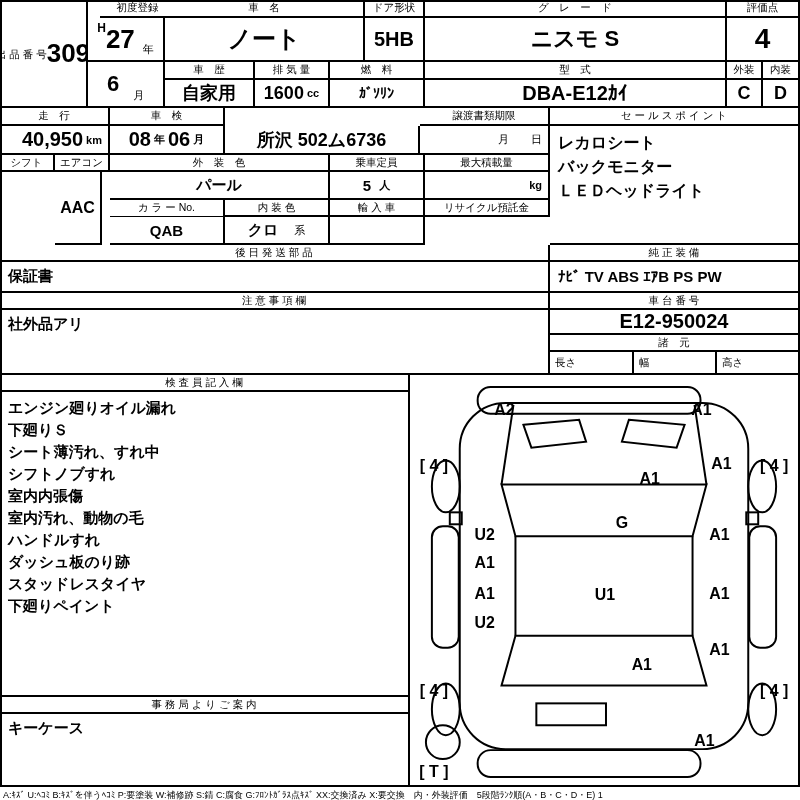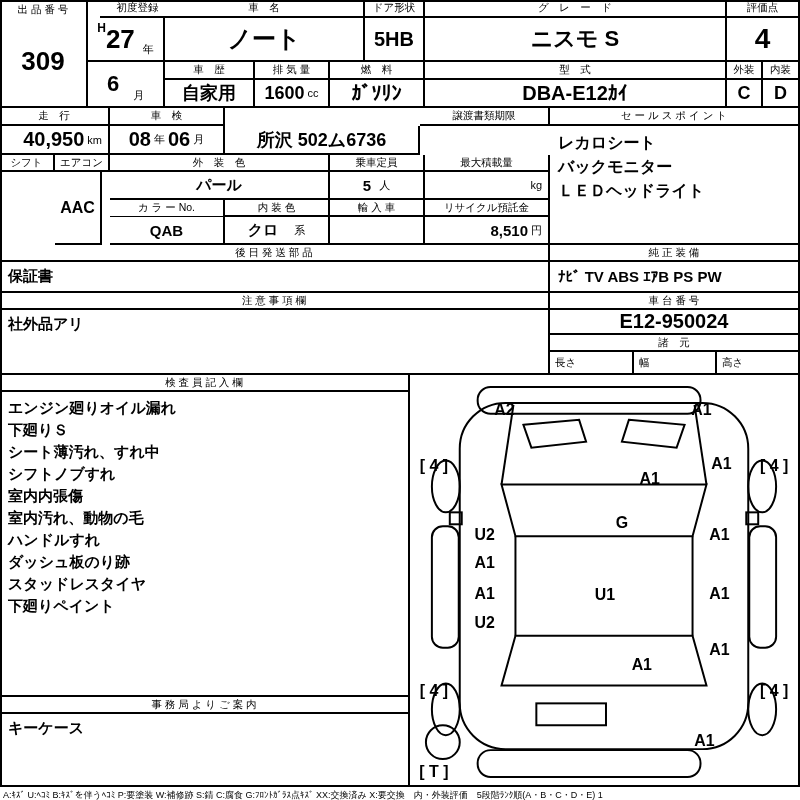--- a/index.html
+++ b/index.html
@@ -5,26 +5,26 @@
   *{margin:0;padding:0;box-sizing:border-box}
   html,body{background:#777}
   .sheet{position:relative;width:800px;height:800px;background:#fff;color:#000;
          font-family:"Liberation Sans","DejaVu Sans",sans-serif;margin:0 auto;overflow:hidden}
   .c{position:absolute;background:#fff;border-right:2px solid #000;border-bottom:2px solid #000;
      display:flex;align-items:center;justify-content:center;overflow:hidden;white-space:nowrap}
   .lb{font-size:10.5px}
   .b{font-weight:bold}
   .f28{font-size:28px}.f26{font-size:26px}.f24{font-size:24px}.f22{font-size:22px}
   .f20{font-size:20px}.f18{font-size:18px}.f16{font-size:16px}.f15{font-size:15px}
-  .f14{font-size:20px}.f12{font-size:12px}.f11{font-size:11px}
-  .u{font-size:11px;font-weight:normal;margin-left:3px}
+  .f14{font-size:14px}.f12{font-size:12px}.f11{font-size:11px}
+  .u{font-size:11px;font-weight:bold;margin-left:3px}
   .ls{justify-content:flex-start;padding-left:8px}
   .ts{align-items:flex-start;padding-top:5px}
   .re{justify-content:flex-end;padding-right:6px}
-  .colflex{flex-direction:column}
+  .colflex{}
   .grow{flex:1;display:flex;align-items:center;justify-content:center;width:100%}
   .st{align-self:flex-start;padding-top:3px}
   .sb{align-self:flex-end;padding-bottom:3px}
   .list{flex-direction:column;align-items:flex-start;justify-content:flex-start;padding:5px 8px}
   .li{font-weight:bold;font-size:15px;line-height:22px;white-space:nowrap}
   .sales .li{font-size:16px;line-height:24px}
   .frame{position:absolute;left:0;top:0;width:800px;height:787px;border:2px solid #000;pointer-events:none}
   .legend{position:absolute;left:3px;top:789px;width:794px;font-size:9px;white-space:nowrap}
   .dl{font-family:"Liberation Sans","DejaVu Sans",sans-serif;font-weight:bold;font-size:16px;text-anchor:middle;fill:#000}
   svg{display:block}
@@ -92,20 +92,21 @@
   <div class="c" style="left:110px;top:126px;width:115px;height:29px">
     <span class="b f20">08</span>
     <span class="u">年</span>
     <span class="b f20" style="margin-left:3px">06</span>
     <span class="u">月</span>
   </div>
 
   <div class="c b f18" style="left:225px;top:126px;width:195px;height:29px">所沢 502ム6736</div>
 
   <div class="c lb" style="left:420px;top:108px;width:130px;height:18px">譲渡書類期限</div>
+  <div class="c f11 re" style="left:420px;top:126px;width:130px;height:29px">月　　日</div>
 
   <div class="c lb" style="left:550px;top:108px;width:250px;height:18px">セ ー ル ス ポ イ ン ト</div>
   <div class="c list sales" style="left:550px;top:126px;width:250px;height:119px">
       <div class="li">レカロシート</div>
       <div class="li">バックモニター</div>
       <div class="li">ＬＥＤヘッドライト</div>
     </div>
 
   <div class="c lb" style="left:0;top:155px;width:55px;height:17px">シフト</div>
   <div class="c lb" style="left:55px;top:155px;width:55px;height:17px">エアコン</div>
@@ -131,24 +132,20 @@
   <div class="c lb" style="left:225px;top:200px;width:105px;height:17px">内 装 色</div>
   <div class="c" style="left:225px;top:217px;width:105px;height:28px">
     <span class="b f15">クロ</span>
     <span class="f11" style="margin-left:16px">系</span>
   </div>
 
   <div class="c lb" style="left:330px;top:200px;width:95px;height:17px">輸 入 車</div>
   <div class="c" style="left:330px;top:217px;width:95px;height:28px"></div>
 
   <div class="c lb" style="left:425px;top:200px;width:125px;height:17px">リサイクル預託金</div>
-  <div class="c re" style="left:425px;top:217px;width:125px;height:28px">
-    <span class="b f15">8,510</span>
-    <span class="u">円</span>
-  </div>
 
   <div class="c lb" style="left:0;top:245px;width:550px;height:17px">後 日 発 送 部 品</div>
   <div class="c ls b f15" style="left:0;top:262px;width:550px;height:31px">保証書</div>
 
   <div class="c lb" style="left:550px;top:245px;width:250px;height:17px">純 正 装 備</div>
   <div class="c ls b f15" style="left:550px;top:262px;width:250px;height:31px">ﾅﾋﾞ TV ABS ｴｱB PS PW</div>
 
   <div class="c lb" style="left:0;top:293px;width:550px;height:17px">注 意 事 項 欄</div>
   <div class="c ls ts b f15" style="left:0;top:310px;width:550px;height:65px">社外品アリ</div>
 

